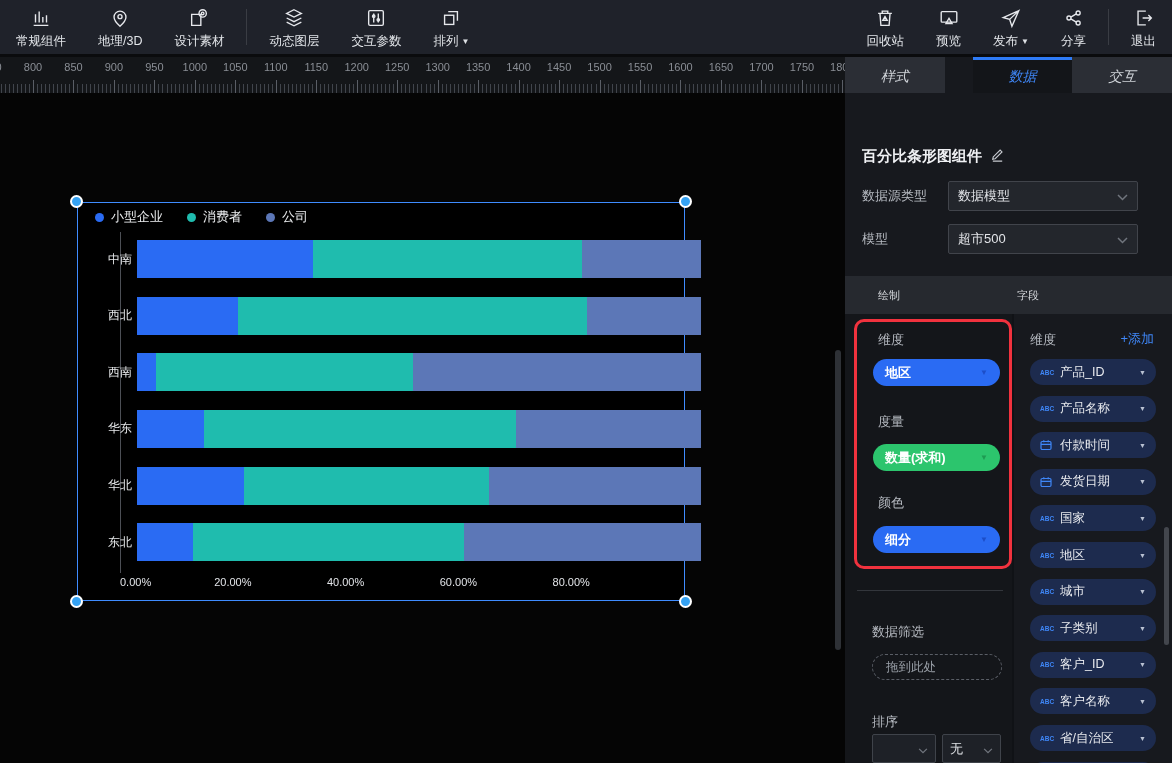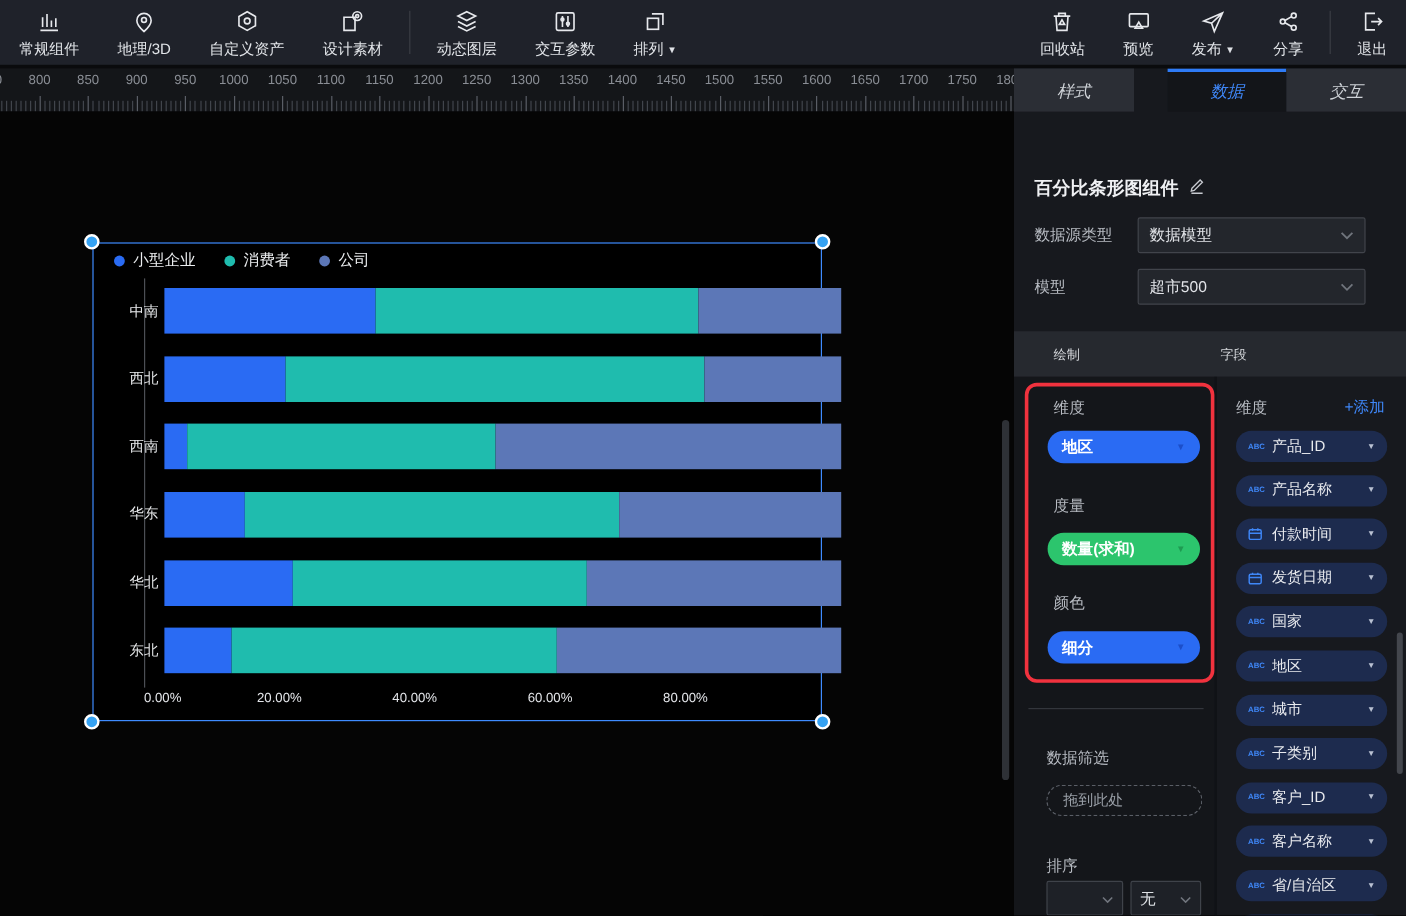--- a/index.html
+++ b/index.html
@@ -129,29 +129,20 @@
           <span class="tb-label">常规组件</span>
         </div>
         <div class="tb-item">
           <span class="tb-icon">
             <svg width="22" height="22" viewBox="0 0 24 24">
               <path d="M12 21s-6.5-5.6-6.5-10A6.5 6.5 0 0 1 18.5 11c0 4.4-6.5 10-6.5 10z"></path>
               <circle cx="12" cy="10.5" r="2.2"></circle>
             </svg>
           </span>
           <span class="tb-label">地理/3D</span>
-        </div>
-        <div class="tb-item">
-          <span class="tb-icon">
-            <svg width="22" height="22" viewBox="0 0 24 24">
-              <path d="M12 3l7.5 4.3v8.4L12 20l-7.5-4.3V7.3z"></path>
-              <circle cx="12" cy="11.5" r="2.6"></circle>
-            </svg>
-          </span>
-          <span class="tb-label">自定义资产</span>
         </div>
         <div class="tb-item">
           <span class="tb-icon">
             <svg width="22" height="22" viewBox="0 0 24 24">
               <path d="M4 8h10v12H4z"></path>
               <circle cx="16" cy="7" r="4"></circle>
               <circle cx="16" cy="7" r="1.4"></circle>
             </svg>
           </span>
           <span class="tb-label">设计素材</span>

